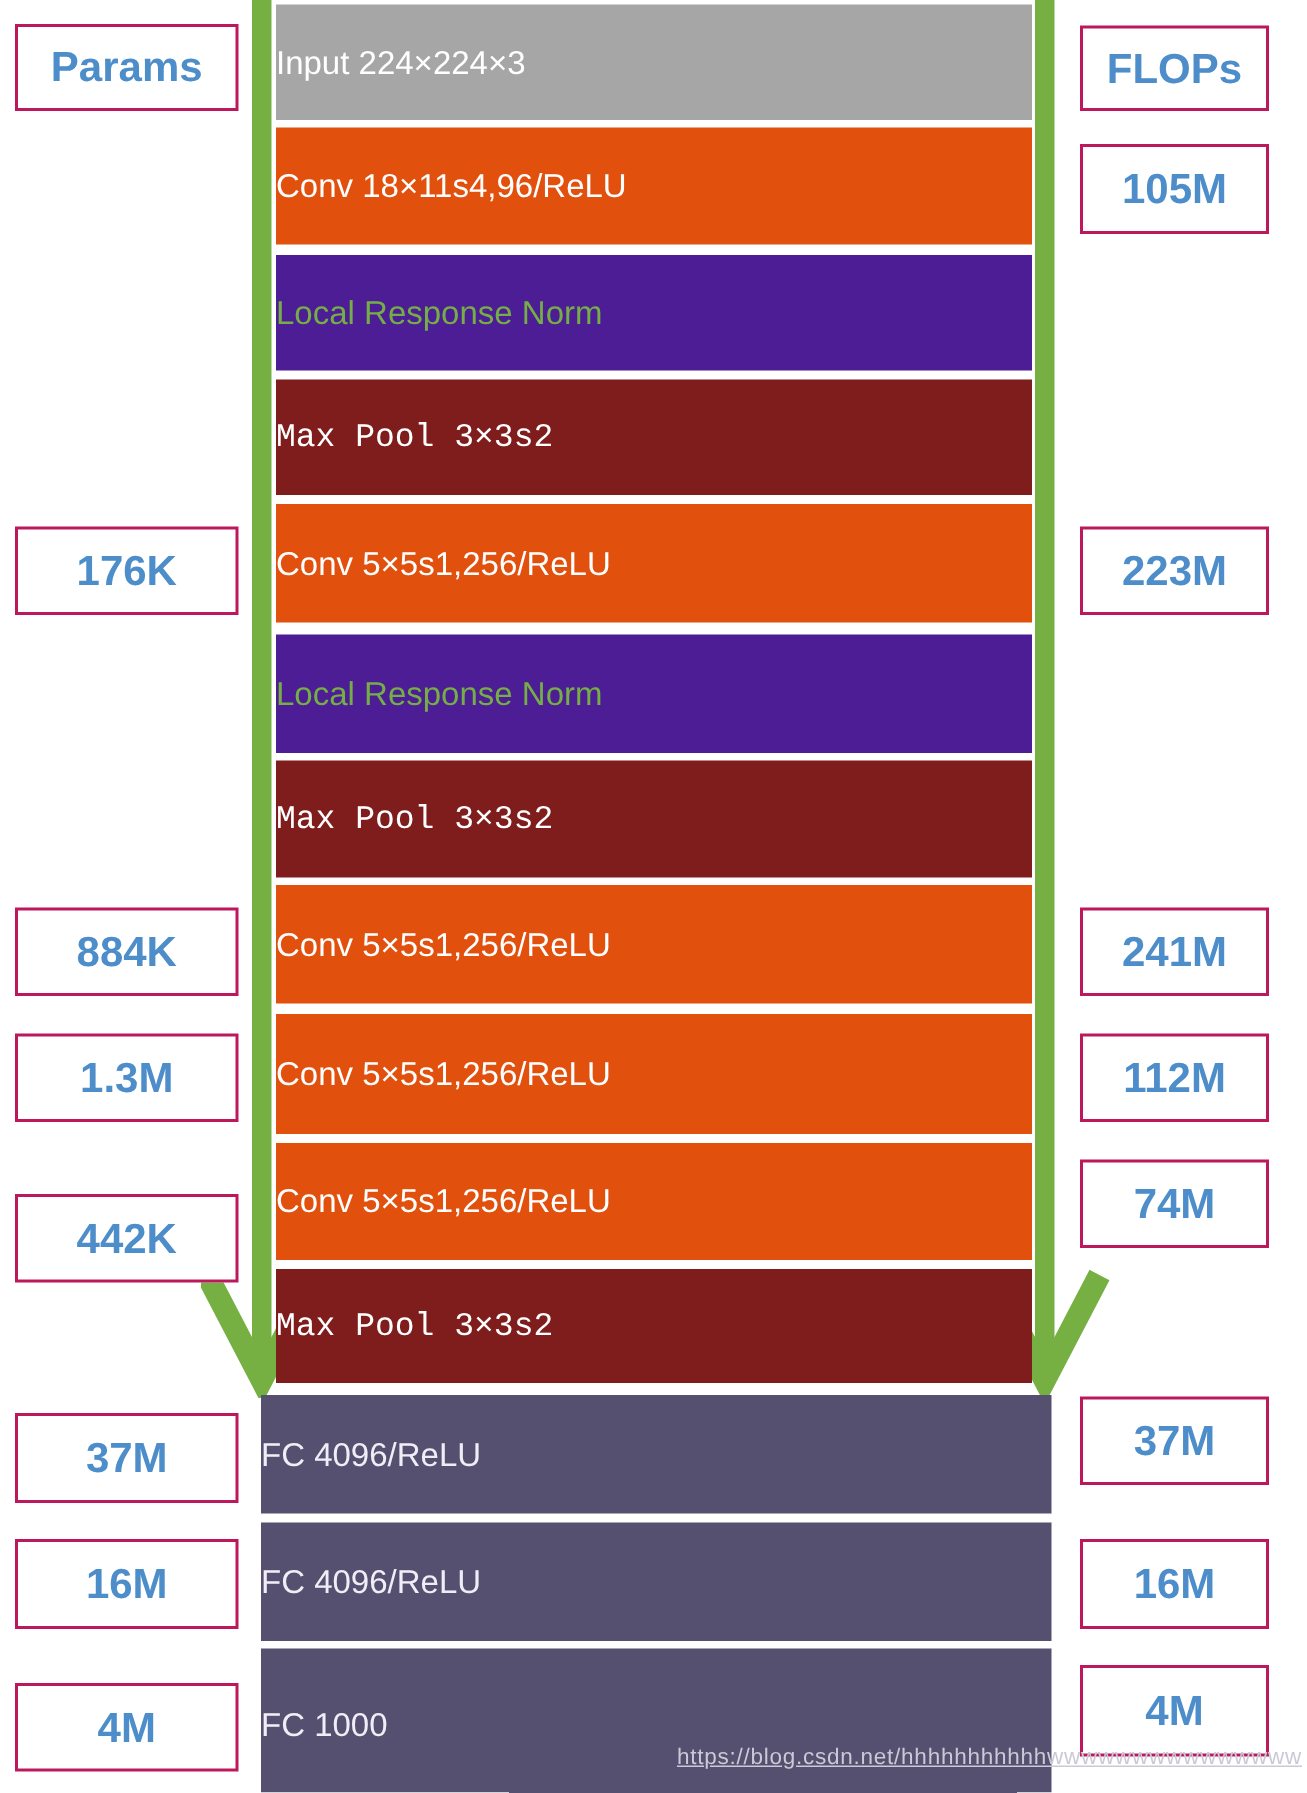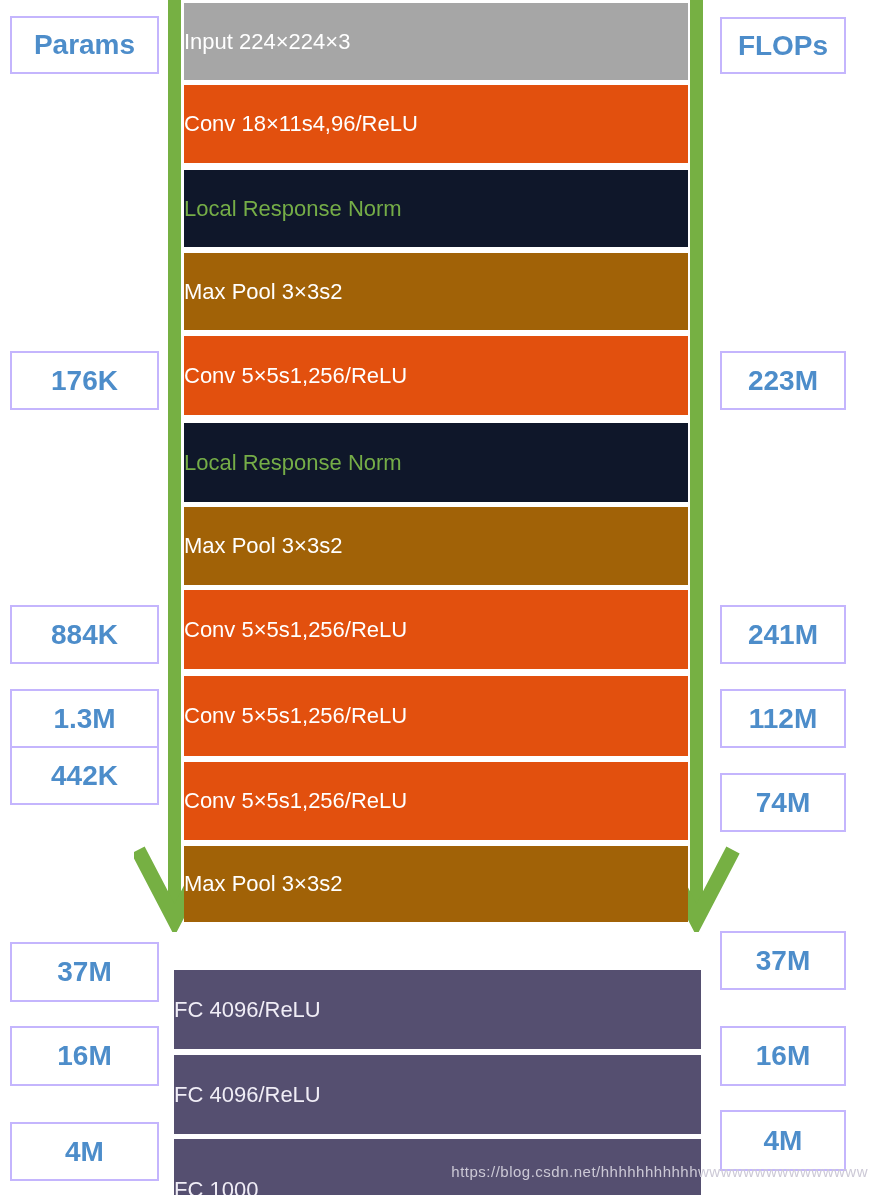--- a/index.html
+++ b/index.html
@@ -14,45 +14,46 @@
   .row{
     position:absolute;
     left:184px;width:504px;
     display:flex;align-items:center;justify-content:flex-start;
     color:#ffffff;
     font-size:22px;
     white-space:nowrap;
   }
   .row.input{background:#a6a6a6;}
   .row.conv{background:#e2500e;}
-  .row.lrn{background:#0f172a;color:#75ad47;}
-  .row.pool{background:#a16207;}
-  .row.fc{background:#554f70;left:174px;width:527px;color:#f0edf6;margin-top:40px;}
+  .row.lrn{background:#4c1d95;color:#75ad47;}
+  .row.pool{background:#7f1d1d;font-family:Liberation Mono, monospace;}
+  .row.fc{background:#554f70;left:174px;width:527px;color:#f0edf6;}
   
   .tag{
     position:absolute;
     background:#ffffff;
-    border:2px solid #c4b5fd;
+    border:2px solid #be185d;
     display:flex;align-items:center;justify-content:center;
     font-weight:bold;
     color:#4d8dca;
     font-size:28px;
   }
   .tag.lft{left:10px;width:145px;}
   .tag.rgt{left:720px;width:122px;}
   
   .arrow{position:absolute;top:0;}
   
   .watermark{
     position:absolute;
     top:1163px;right:3px;
     font-size:15px;
     color:#ccc9d6;
     letter-spacing:0.5px;
     white-space:nowrap;
+    text-decoration:underline;
   }
 </style>
 </head>
 <body>
 
 <div class="canvas">
 
   <svg class="arrow" style="left:134px;" width="84" height="932" viewBox="0 0 84 932">
     <rect x="34" y="0" width="13" height="912" fill="#76b043"></rect>
     <polyline points="4,850 40.5,920 77,850" fill="none" stroke="#76b043" stroke-width="15"></polyline>
@@ -111,35 +112,38 @@
     </div>
   <div class="tag lft" style="top:351px;height:55px">
       <span>176K</span>
     </div>
   <div class="tag lft" style="top:605px;height:55px">
       <span>884K</span>
     </div>
   <div class="tag lft" style="top:689px;height:55px">
       <span>1.3M</span>
     </div>
-  <div class="tag lft" style="top:746px;height:55px">
+  <div class="tag lft" style="top:796px;height:55px">
       <span>442K</span>
     </div>
   <div class="tag lft" style="top:942px;height:56px">
       <span>37M</span>
     </div>
   <div class="tag lft" style="top:1026px;height:56px">
       <span>16M</span>
     </div>
   <div class="tag lft" style="top:1122px;height:55px">
       <span>4M</span>
     </div>
 
   <div class="tag rgt" style="top:17px;height:53px">
       <span>FLOPs</span>
+    </div>
+  <div class="tag rgt" style="top:96px;height:56px">
+      <span>105M</span>
     </div>
   <div class="tag rgt" style="top:351px;height:55px">
       <span>223M</span>
     </div>
   <div class="tag rgt" style="top:605px;height:55px">
       <span>241M</span>
     </div>
   <div class="tag rgt" style="top:689px;height:55px">
       <span>112M</span>
     </div>

